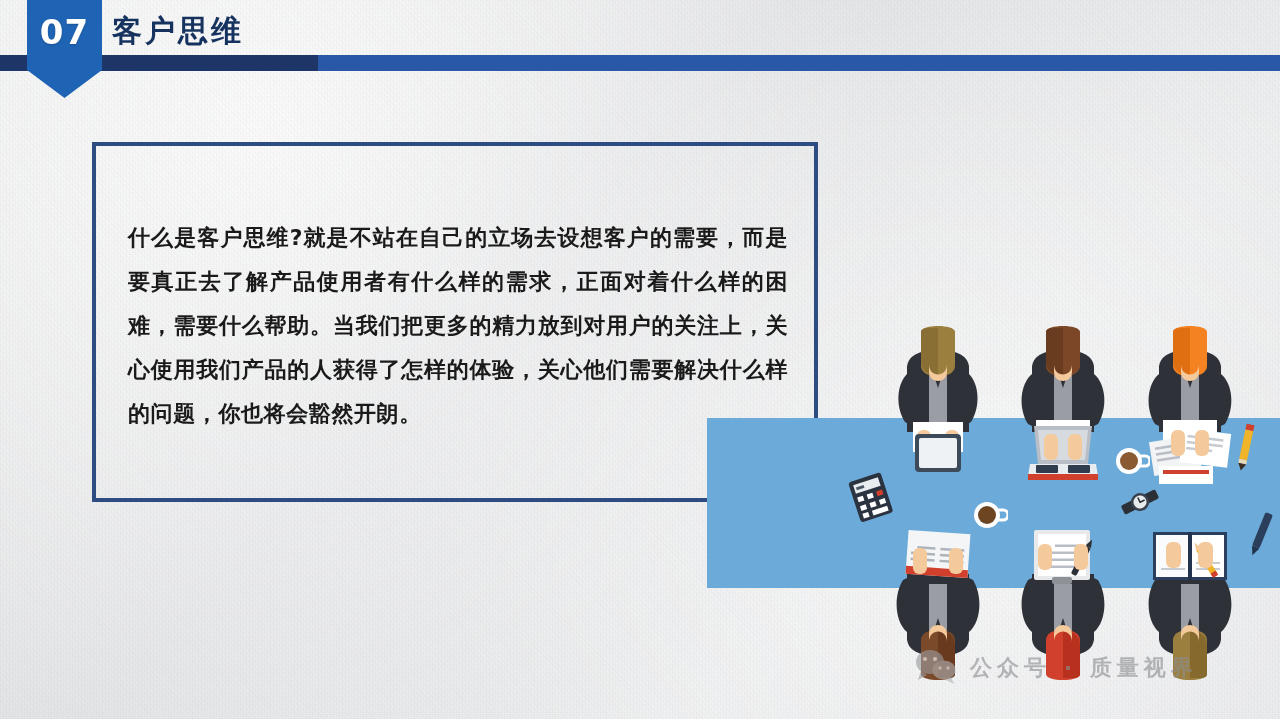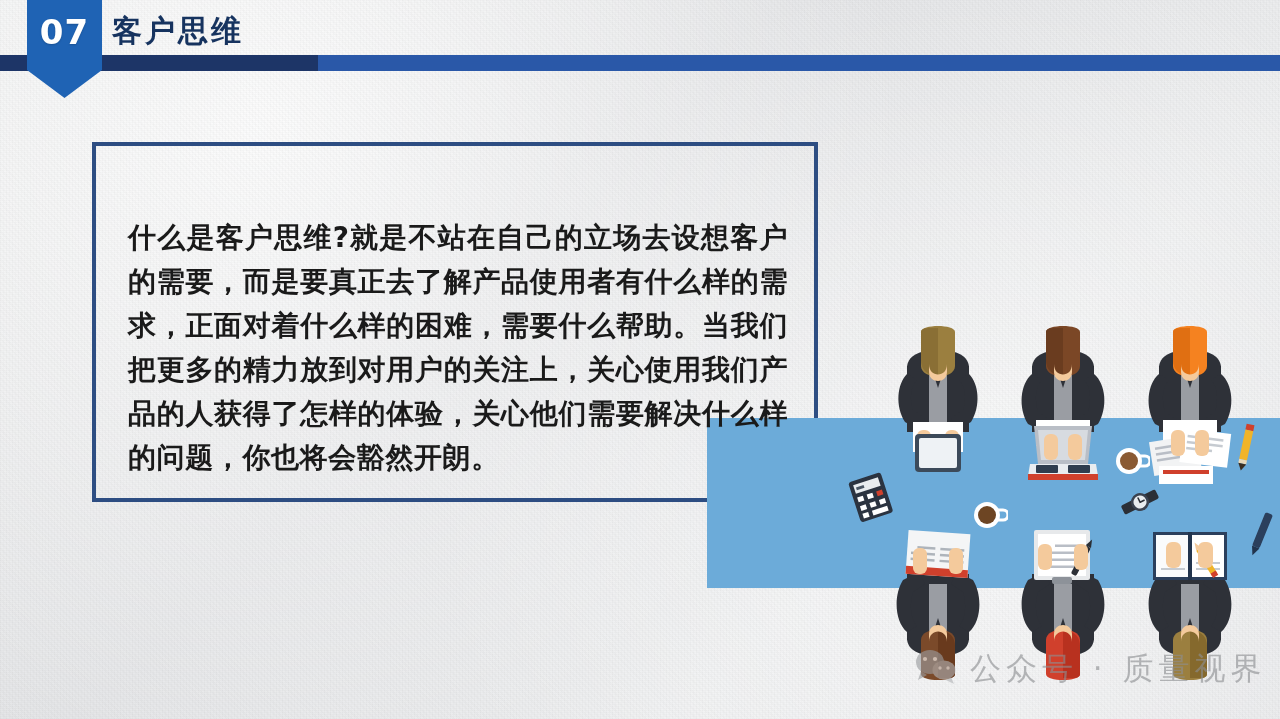--- a/index.html
+++ b/index.html
@@ -95,21 +95,21 @@
     width: 726px; height: 360px;
     border: 4px solid #2d4d82;
     box-sizing: border-box;
     z-index: 3;
   }
   #body-text {
     position: absolute;
     left: 128px; top: 216px;
     width: 660px;
     z-index: 6;
-    font-size: 28px;
+    font-size: 22px;
     font-weight: 700;
     color: #1a1a1a;
     line-height: 44px;
     letter-spacing: 0.6px;
     text-align: justify;
     font-family: "DejaVu Sans", "Liberation Sans", sans-serif;
   }
 
   
   #illustration {
@@ -137,24 +137,24 @@
   #watermark {
     position: absolute;
     left: 915px; top: 648px;
     display: flex;
     align-items: center;
     gap: 13px;
     z-index: 9;
     opacity: 0.62;
   }
   #watermark .wm-text {
-    font-size: 31px;
+    font-size: 22px;
     color: #8d8f92;
     letter-spacing: 5px;
-    font-weight: 400;
+    font-weight: 700;
     line-height: 1;
     font-family: "DejaVu Sans", "Liberation Sans", sans-serif;
   }
 </style>
 </head>
 <body>
 
 <div id="slide">
 
   <div id="header-bar-dark"></div>

